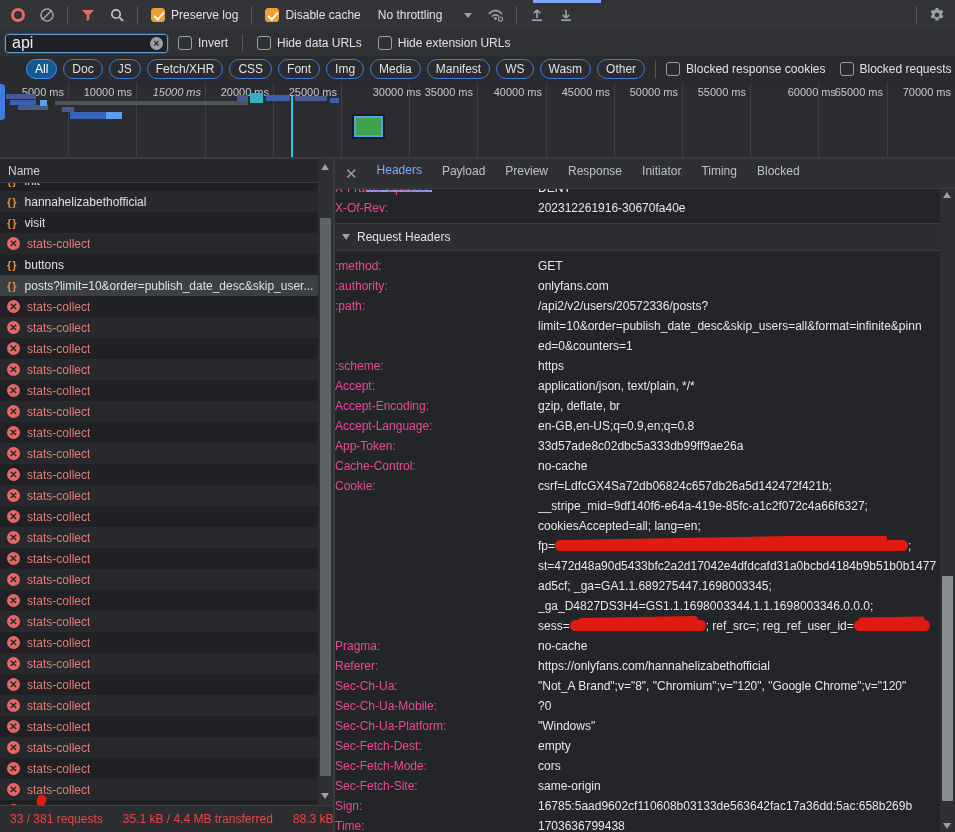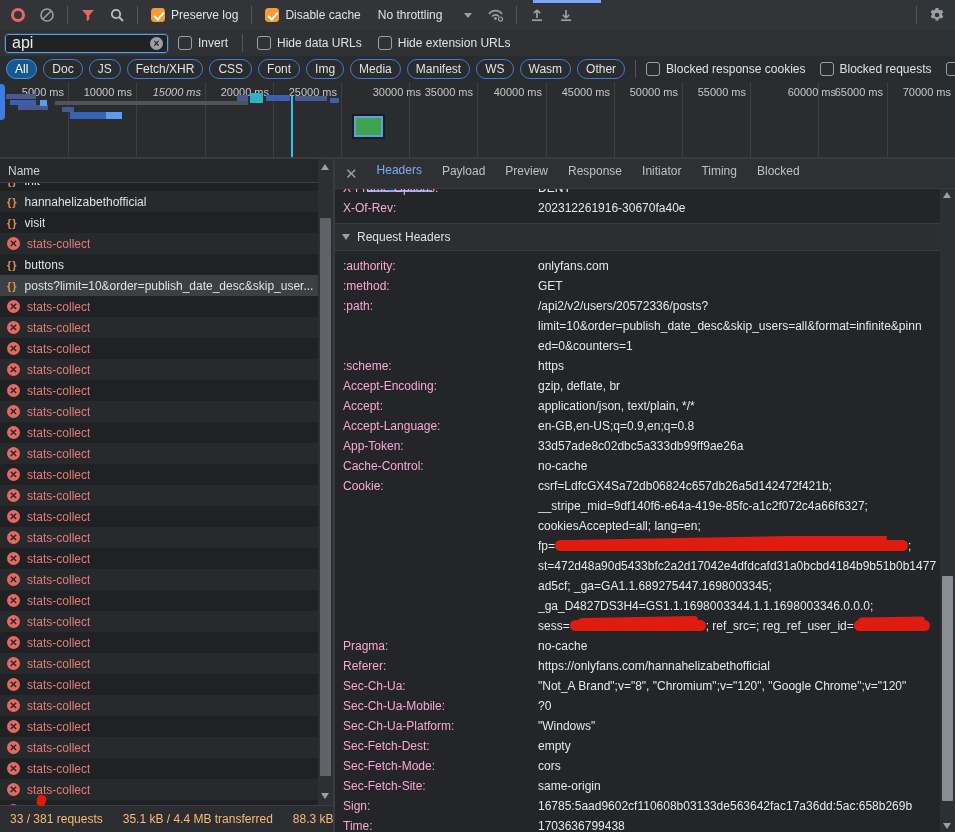--- a/index.html
+++ b/index.html
@@ -65,37 +65,37 @@
   .sb-arrow { position:absolute; left:3px; width:0; height:0; border-left:4.5px solid transparent; border-right:4.5px solid transparent; }
   .up { border-bottom:6px solid #9aa0a6; } .down { border-top:6px solid #9aa0a6; }
   
   .detail { flex:1; position:relative; background:#242528; overflow:hidden; }
   .tabbar { height:30px; background:#2f3033; border-bottom:1px solid #3a3b3e; display:flex; align-items:center; }
   .closex { color:#9aa0a6; font-size:15px; padding:0 9px 0 10px; }
   .tab { padding:0 10px; height:36px; line-height:30px; color:#bdc1c6; white-space:nowrap; }
   .tab.sel { color:#7cacf8; border-bottom:2px solid #7cacf8; line-height:28px; }
   .dcontent { position:absolute; top:30px; left:0; right:15px; bottom:0; overflow:hidden; }
   .hrow { display:flex; line-height:20px; }
-  .hname { flex:0 0 203px; padding-left:8px; color:#f9a8d4; white-space:nowrap; }
+  .hname { flex:0 0 203px; color:#ec4899; white-space:nowrap; }
   .hval { flex:1; color:#e6e8ea; word-break:break-all; padding-right:6px; }
   .hline { white-space:nowrap; overflow:hidden; }
   .partial { margin-top:-11px; }
   .divline { border-bottom:1px solid #3a3b3e; margin-top:5px; }
   .secheader { height:27px; background:#2d2e31; border-bottom:1px solid #3a3b3e; display:flex; align-items:center; gap:7px; padding-left:7px; }
   .tri { width:0; height:0; border-left:4.5px solid transparent; border-right:4.5px solid transparent; border-top:6px solid #9aa0a6; }
   .entries { padding-top:5px; }
   .sb-detail { right:0; top:30px; height:644px; }
   
   .redact { display:inline-block; height:11px; background:#e01b12; border-radius:6px; vertical-align:-1px; position:relative; }
   .redact::after { content:""; position:absolute; left:6%; top:-3px; width:88%; height:8px; background:#e01b12;
     border-radius:5px; transform:rotate(-1deg); }
   .penmark { position:absolute; left:37px; top:795px; width:9px; height:11px; background:#e01b12; border-radius:4px; transform:rotate(14deg); }
   
   .statusbar { position:absolute; left:0; bottom:0; width:333px; height:27px; background:#2c2d30; border-top:1px solid #3d3e42;
-    display:flex; align-items:center; color:#fdba74; overflow:hidden; white-space:nowrap; }
+    display:flex; align-items:center; color:#ef4444; overflow:hidden; white-space:nowrap; }
   .stseg { padding:0 10px; } .stdiv { width:1px; height:15px; background:#4a4b4e; }
   svg { display:block; }
 </style>
 </head>
 <body>
 
 <div class="toolbar">
   <div class="tbtn">
     <span>
       <svg width="16" height="16">
@@ -194,21 +194,21 @@
     <span class="cb"></span>
     <span class="lbl">Hide data URLs</span>
   </div>
   <div class="cbwrap">
     <span class="cb"></span>
     <span class="lbl">Hide extension URLs</span>
   </div>
 </div>
 
 <div class="pillsrow">
-  <div id="pills" style="display:flex;gap:6px;align-items:center;">
+  <div id="pills" style="display:flex;gap:6px;align-items:center;margin-left:20px;">
       <div class="pill sel">All</div>
       <div class="pill">Doc</div>
       <div class="pill">JS</div>
       <div class="pill">Fetch/XHR</div>
       <div class="pill">CSS</div>
       <div class="pill">Font</div>
       <div class="pill">Img</div>
       <div class="pill">Media</div>
       <div class="pill">Manifest</div>
       <div class="pill">WS</div>
@@ -443,46 +443,46 @@
         <div class="hname">X-Of-Rev:</div>
         <div class="hval">202312261916-30670fa40e</div>
       </div>
       <div class="divline"></div>
       <div class="secheader">
         <span class="tri"></span>
         <span>Request Headers</span>
       </div>
       <div class="entries" id="entries">
           <div class="hrow">
+            <div class="hname">:method:</div>
+            <div class="hval">GET</div>
+          </div>
+          <div class="hrow">
             <div class="hname">:authority:</div>
             <div class="hval">onlyfans.com</div>
-          </div>
-          <div class="hrow">
-            <div class="hname">:method:</div>
-            <div class="hval">GET</div>
           </div>
           <div class="hrow">
             <div class="hname">:path:</div>
             <div class="hval">
               <div class="hline"><span>/api2/v2/users/20572336/posts?</span></div>
               <div class="hline"><span>limit=10&amp;order=publish_date_desc&amp;skip_users=all&amp;format=infinite&amp;pinn</span></div>
               <div class="hline"><span>ed=0&amp;counters=1</span></div>
             </div>
           </div>
           <div class="hrow">
             <div class="hname">:scheme:</div>
             <div class="hval">https</div>
           </div>
           <div class="hrow">
+            <div class="hname">Accept:</div>
+            <div class="hval">application/json, text/plain, */*</div>
+          </div>
+          <div class="hrow">
             <div class="hname">Accept-Encoding:</div>
             <div class="hval">gzip, deflate, br</div>
-          </div>
-          <div class="hrow">
-            <div class="hname">Accept:</div>
-            <div class="hval">application/json, text/plain, */*</div>
           </div>
           <div class="hrow">
             <div class="hname">Accept-Language:</div>
             <div class="hval">en-GB,en-US;q=0.9,en;q=0.8</div>
           </div>
           <div class="hrow">
             <div class="hname">App-Token:</div>
             <div class="hval">33d57ade8c02dbc5a333db99ff9ae26a</div>
           </div>
           <div class="hrow">

